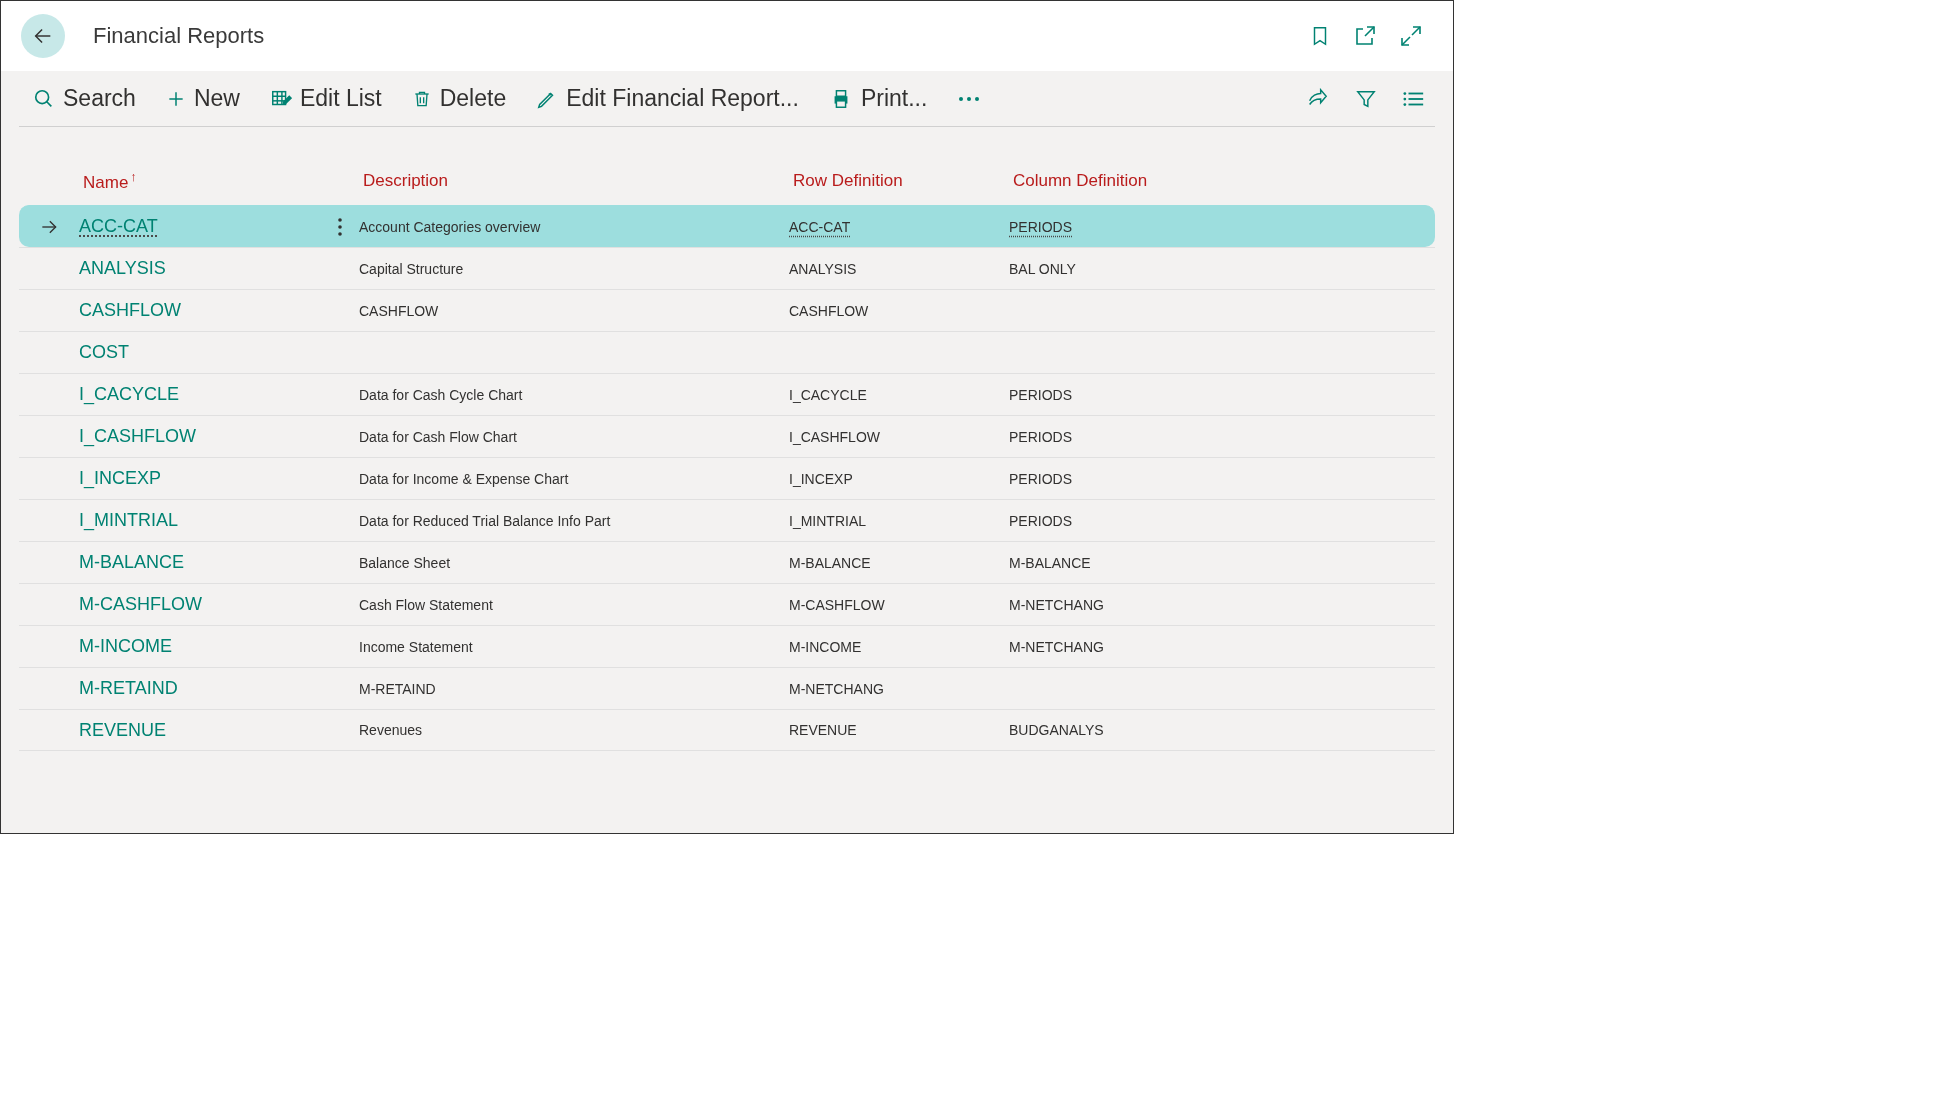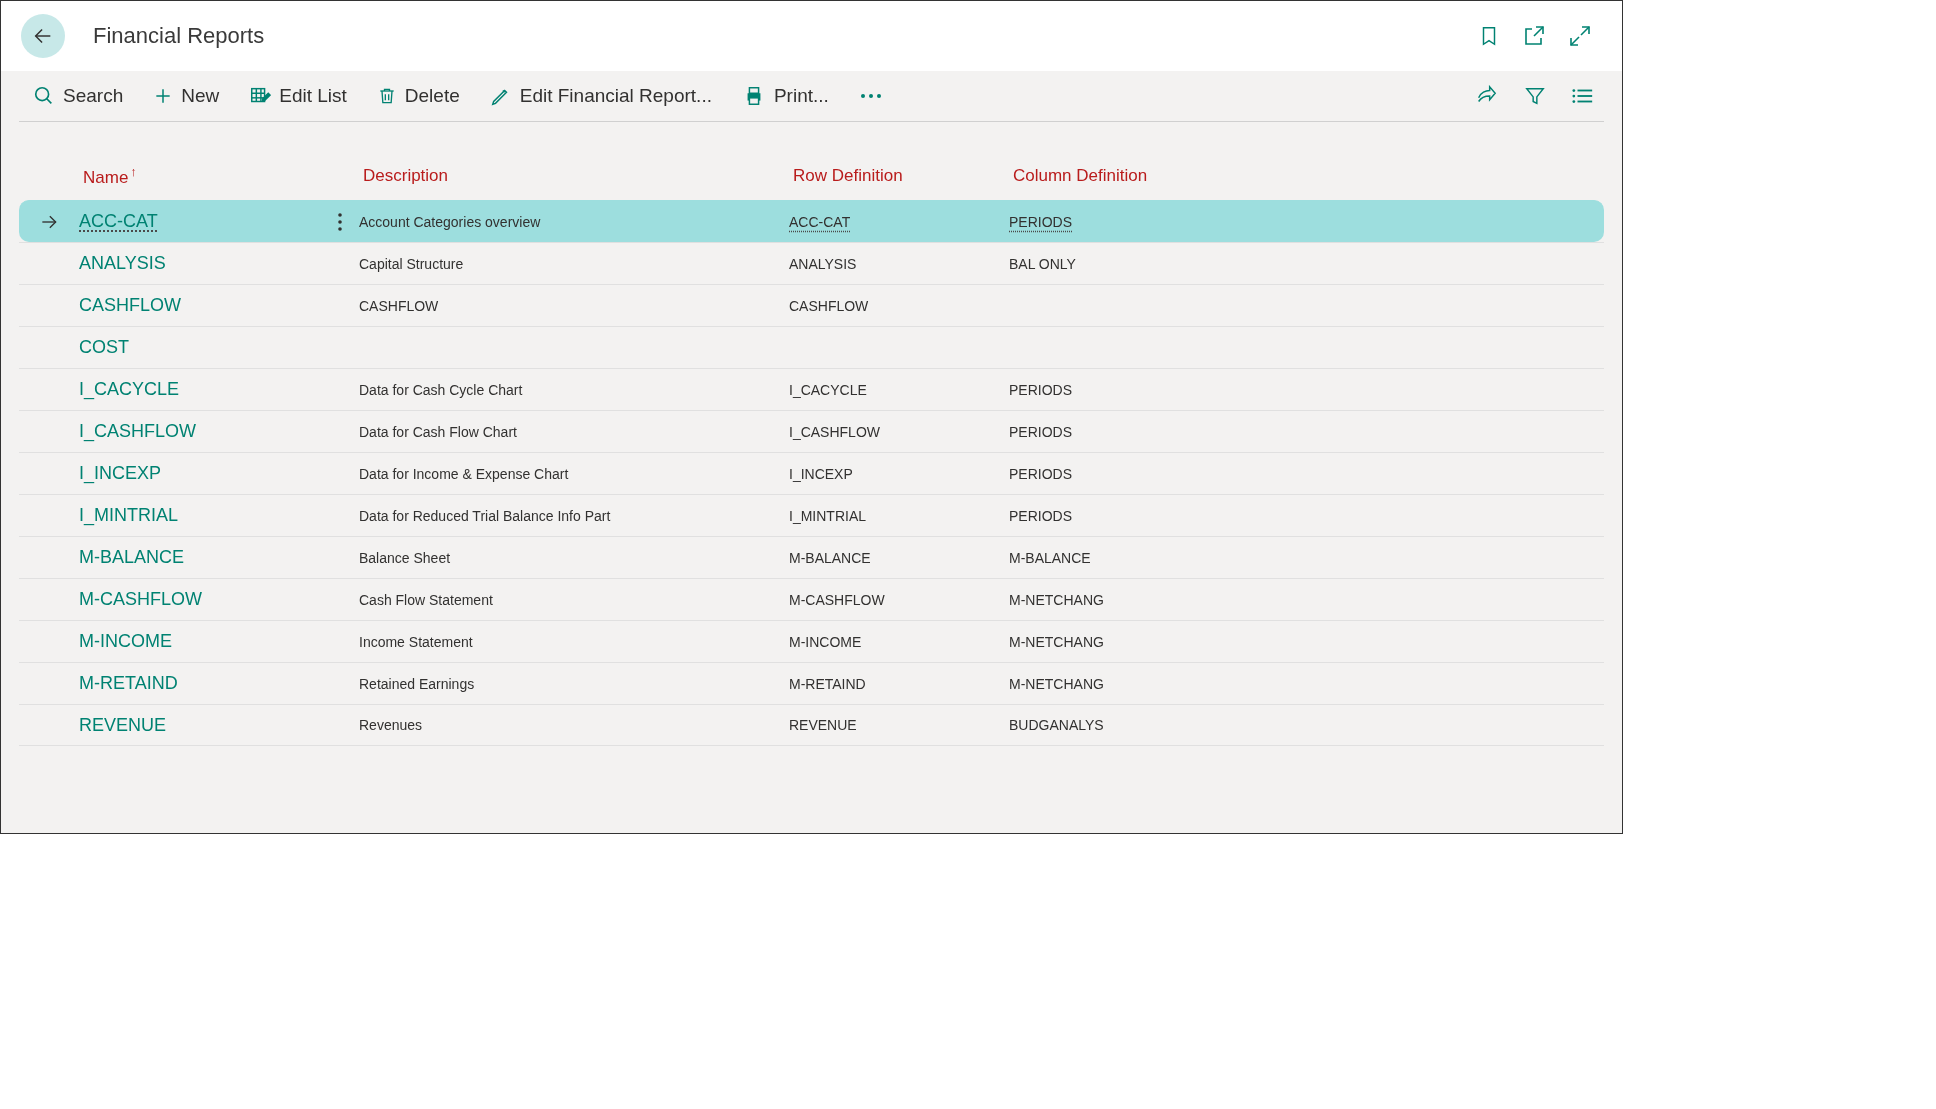--- a/index.html
+++ b/index.html
@@ -4,21 +4,21 @@
 <style>
   * { box-sizing: border-box; margin: 0; padding: 0; }
   html, body { width: 100%; height: 100%; }
   body {
     font-family: "Segoe UI", -apple-system, BlinkMacSystemFont, sans-serif;
     background: #ffffff;
     color: #323130;
     font-size: 18px;
   }
   .window {
-    width: 1623px;
+    width: 1454px;
     height: 834px;
     border: 1px solid #333;
     margin: 0;
     display: flex;
     flex-direction: column;
     background: #fff;
   }
   .title-bar {
     display: flex;
     align-items: center;
@@ -66,21 +66,21 @@
     display: flex;
     align-items: center;
     gap: 30px;
     padding-left: 14px;
   }
   .tb-item {
     display: inline-flex;
     align-items: center;
     gap: 8px;
     color: #323130;
-    font-size: 19px;
+    font-size: 23px;
     cursor: pointer;
   }
   .tb-item .ico { color: #008272; display:inline-flex; }
   .toolbar-spacer { flex: 1; }
   .toolbar-right {
     display: flex;
     align-items: center;
     gap: 26px;
     padding-right: 10px;
   }
@@ -416,21 +416,20 @@
             </div>
             <div class="cell">Income Statement</div>
             <div class="cell">M-INCOME</div>
             <div class="cell">M-NETCHANG</div>
           </div>
           <div class="grid-row">
             <div class="indicator-cell"></div>
             <div class="name-cell">
               <span class="name-link">M-RETAIND</span>
             </div>
-            <div class="cell">Retained Earnings</div>
             <div class="cell">M-RETAIND</div>
             <div class="cell">M-NETCHANG</div>
           </div>
           <div class="grid-row">
             <div class="indicator-cell"></div>
             <div class="name-cell">
               <span class="name-link">REVENUE</span>
             </div>
             <div class="cell">Revenues</div>
             <div class="cell">REVENUE</div>

